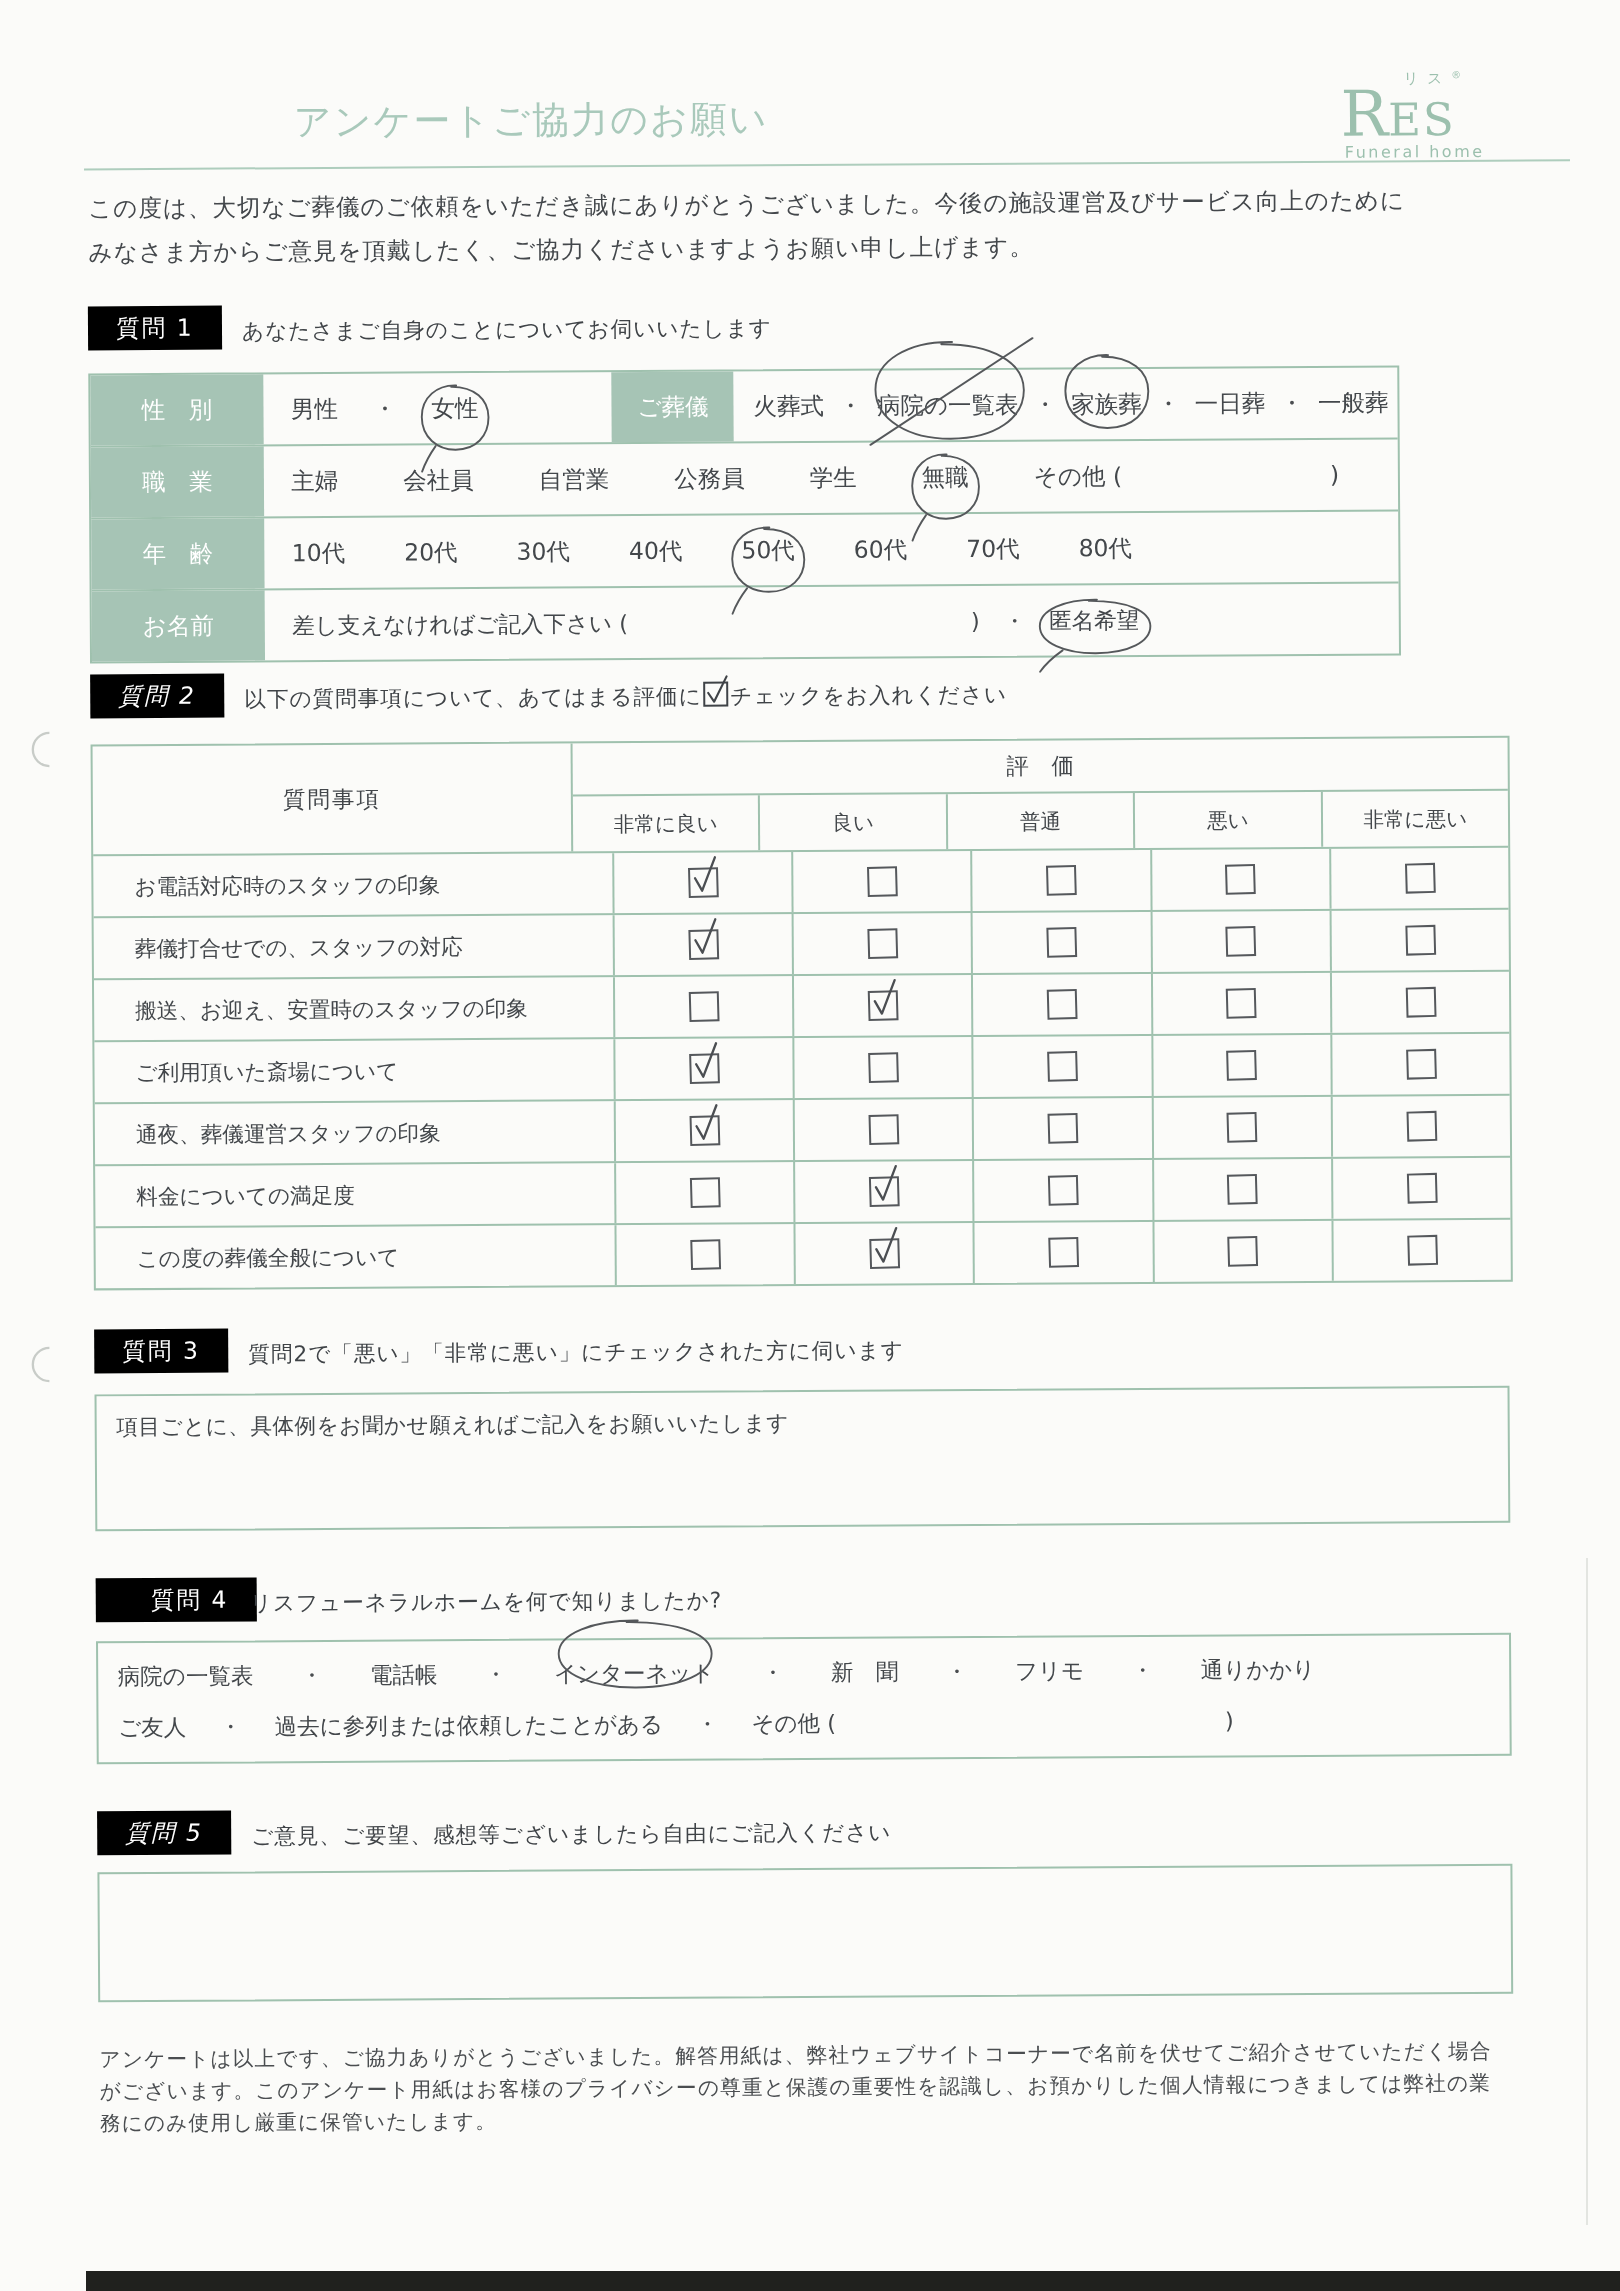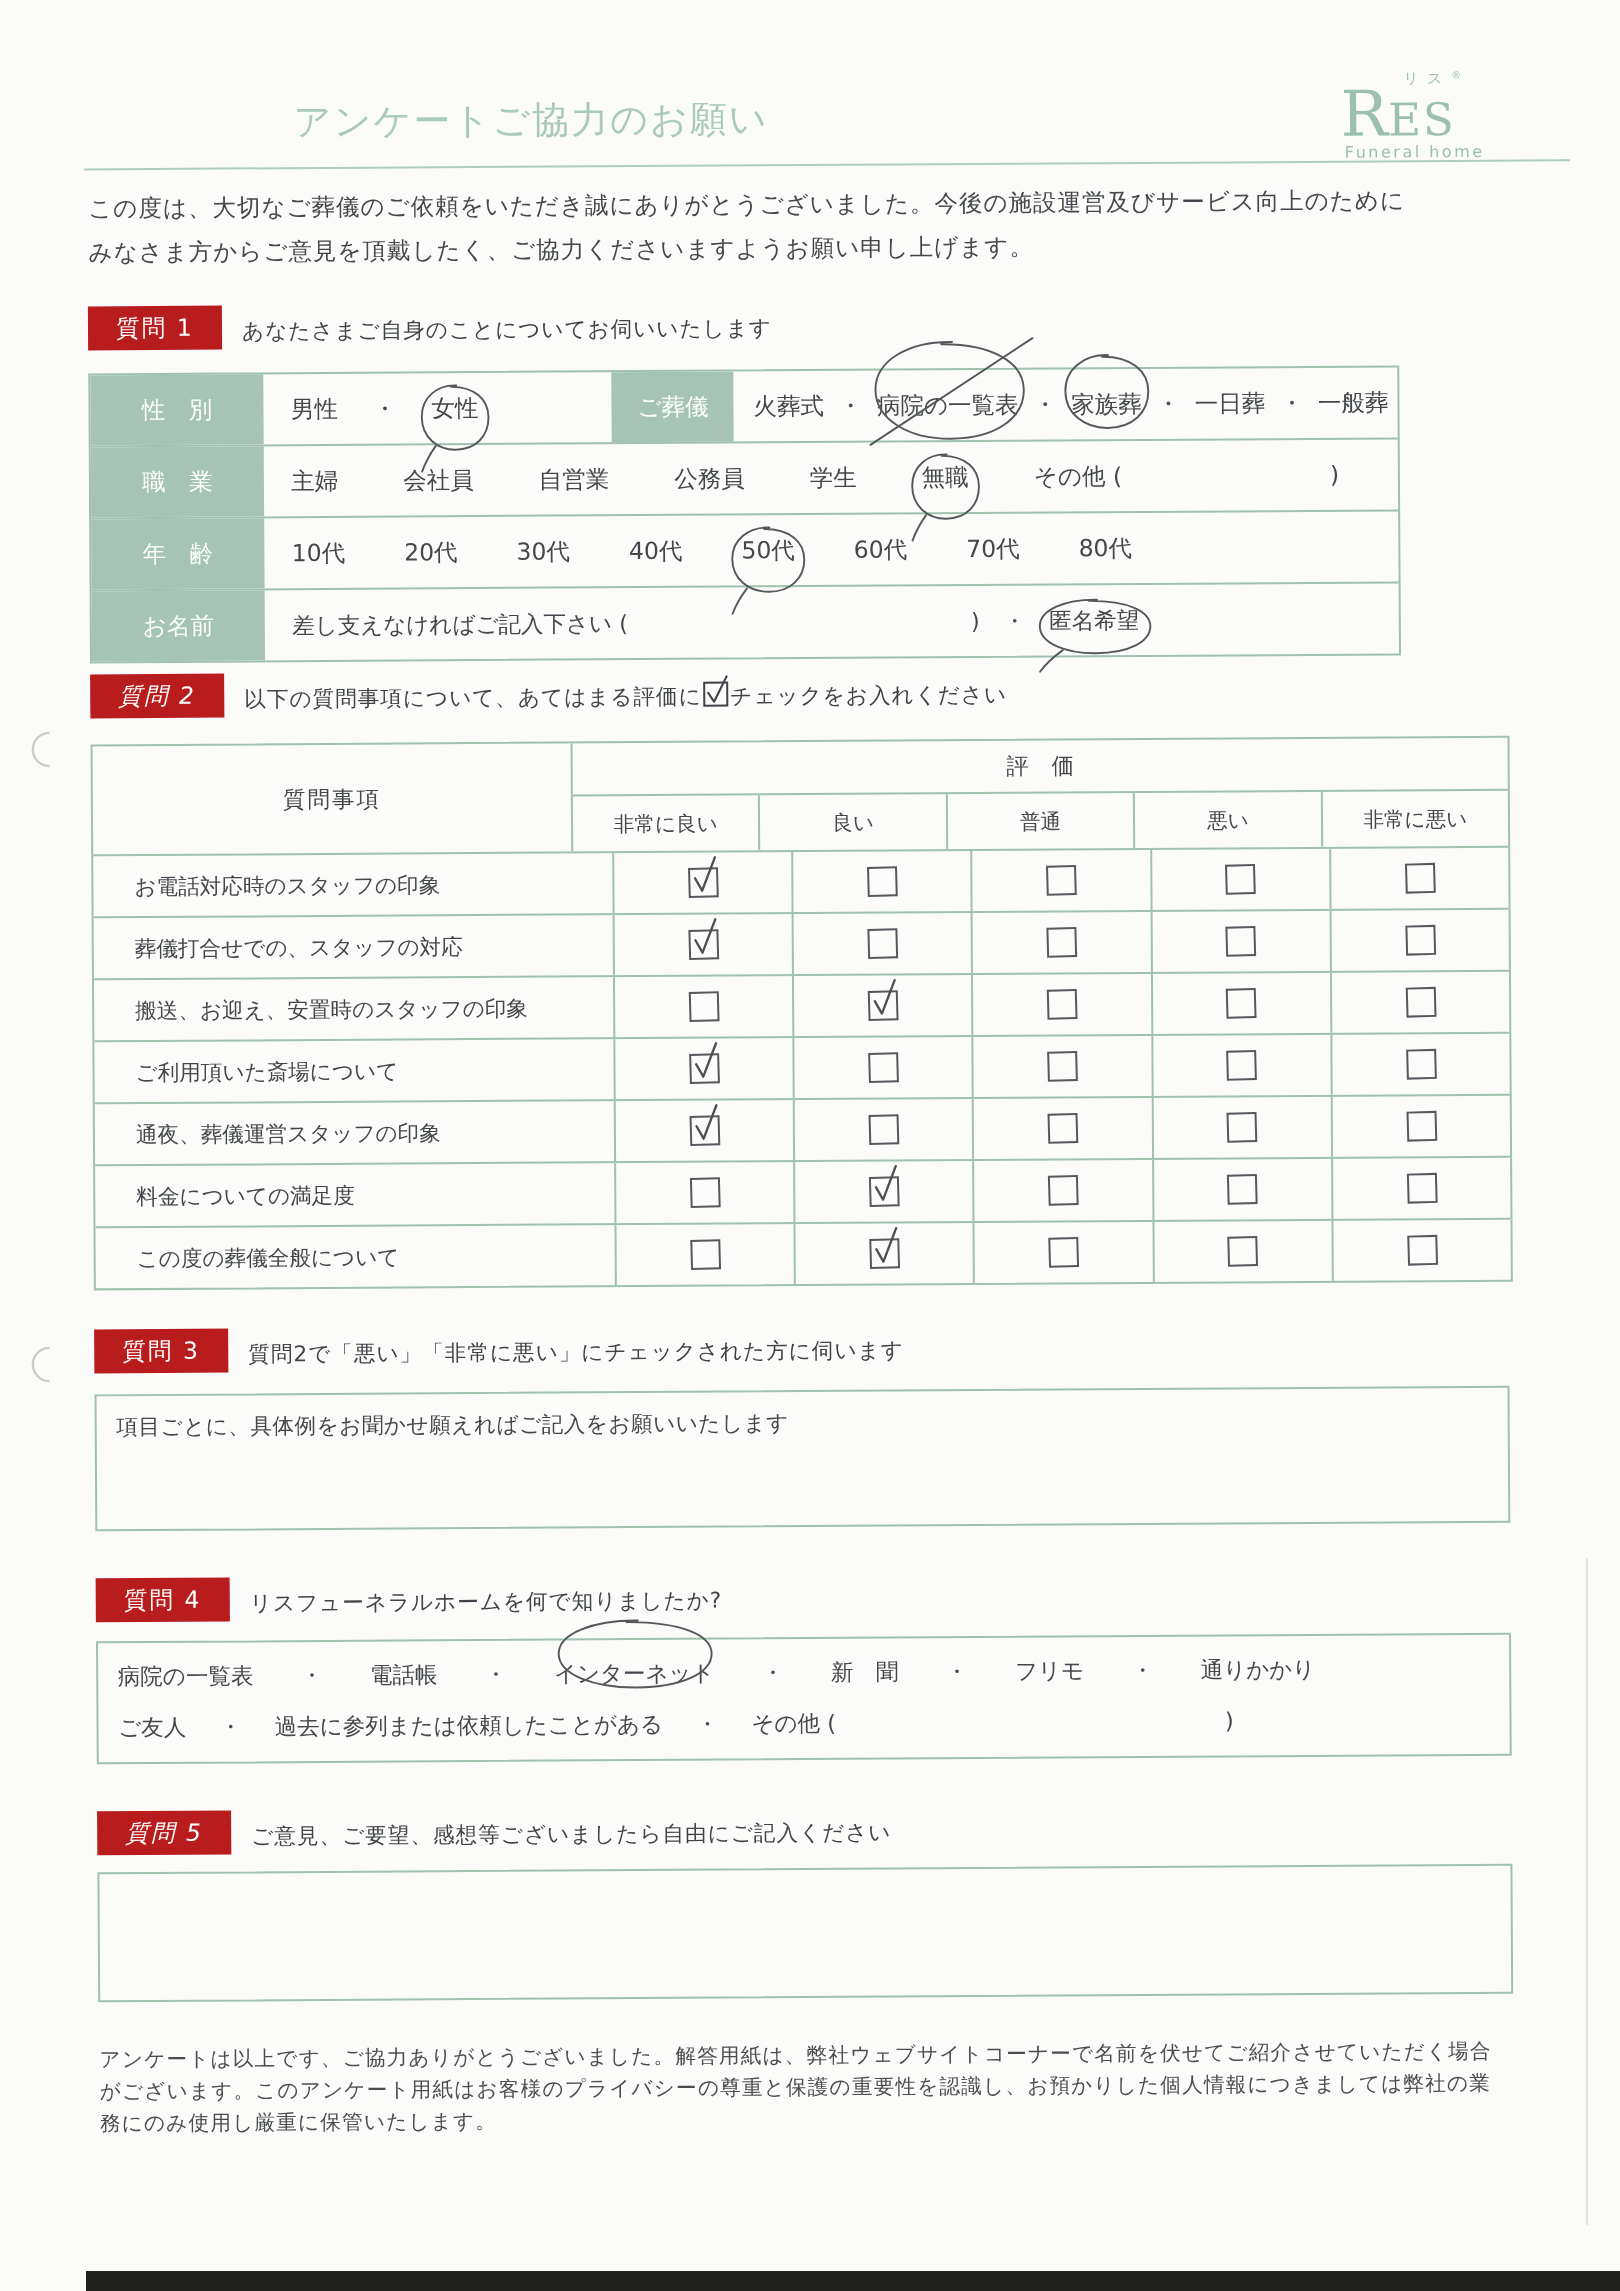--- a/index.html
+++ b/index.html
@@ -18,21 +18,21 @@
   .logo-kana{font-size:14.7px;letter-spacing:8.8px;margin-left:63px;white-space:nowrap;}
   .logo-reg{font-size:9.8px;vertical-align:4.9px;letter-spacing:0;}
   .logo-name{font-family:"DejaVu Serif","Liberation Serif",serif;line-height:.95;margin-top:-3.9px;white-space:nowrap;}
   .logo-r{font-size:63px;}
   .logo-es{font-size:45px;letter-spacing:2px;}
   .logo-sub{font-size:16px;letter-spacing:2.5px;margin-top:-2px;margin-left:3.9px;white-space:nowrap;}
 
   .intro{position:absolute;left:94px;top:182px;font-size:23.5px;letter-spacing:1px;line-height:44px;white-space:nowrap;}
 
   
-  .badge{position:absolute;left:93px;width:134px;height:44px;background:#b91c1c;color:#ffffff;
+  .badge{position:absolute;left:93px;width:134px;height:44px;background:#000000;color:#ffffff;
     font-size:23.5px;letter-spacing:2px;display:flex;align-items:center;justify-content:center;}
   .heading{position:absolute;left:247px;font-size:21.6px;letter-spacing:1px;color:#3f4347;white-space:nowrap;}
 
   
   .t1{position:absolute;left:93px;top:369px;width:1307px;border:2px solid #9fc1ae;}
   .t1 .row{display:flex;height:70px;border-bottom:2px solid #9fc1ae;}
   .t1 .row:last-child{border-bottom:none;}
   .th{background:#a6c4b5;color:#fff;display:flex;align-items:center;justify-content:center;font-size:23.5px;flex:0 0 auto;}
   .th.h1{width:173px;}
   .th.h2{width:122px;}
@@ -370,21 +370,21 @@
         </div>
       </div>
   </div>
 
   <div class="badge" style="top:1325px;text-align:center;">質問 3</div>
   <div class="heading" style="top:1336px;">質問2で「悪い」「非常に悪い」にチェックされた方に伺います</div>
   <div class="ansbox" id="q3box">
     <span>項目ごとに、具体例をお聞かせ願えればご記入をお願いいたします</span>
   </div>
 
-  <div class="badge" style="top:1574px;">質問 4</div>
+  <div class="badge" style="top:1574px;padding-left:27px;">質問 4</div>
   <div class="heading" style="top:1585px;">リスフューネラルホームを何で知りましたか?</div>
   <div class="ansbox" id="q4box">
     <div class="q4l">
       <span class="optlist"><span class="opt"><span>病院の一覧表</span></span><span class="sep">・</span><span class="opt"><span>電話帳</span></span><span class="sep">・</span><span class="opt"><span>インターネット</span><span class="hand round-over">
               <svg viewBox="0 0 100 100" preserveAspectRatio="none">
                 <path d="M52,7 C28,6 9,23 9,49 C9,76 28,93 51,93 C76,93 92,75 92,50 C92,26 75,9 46,9"></path>
               </svg>
             </span></span><span class="sep">・</span><span class="opt"><span>新　聞</span></span><span class="sep">・</span><span class="opt"><span>フリモ</span></span><span class="sep">・</span><span class="opt"><span>通りかかり</span></span></span>
     </div>
     <div class="q4l q4l2">

